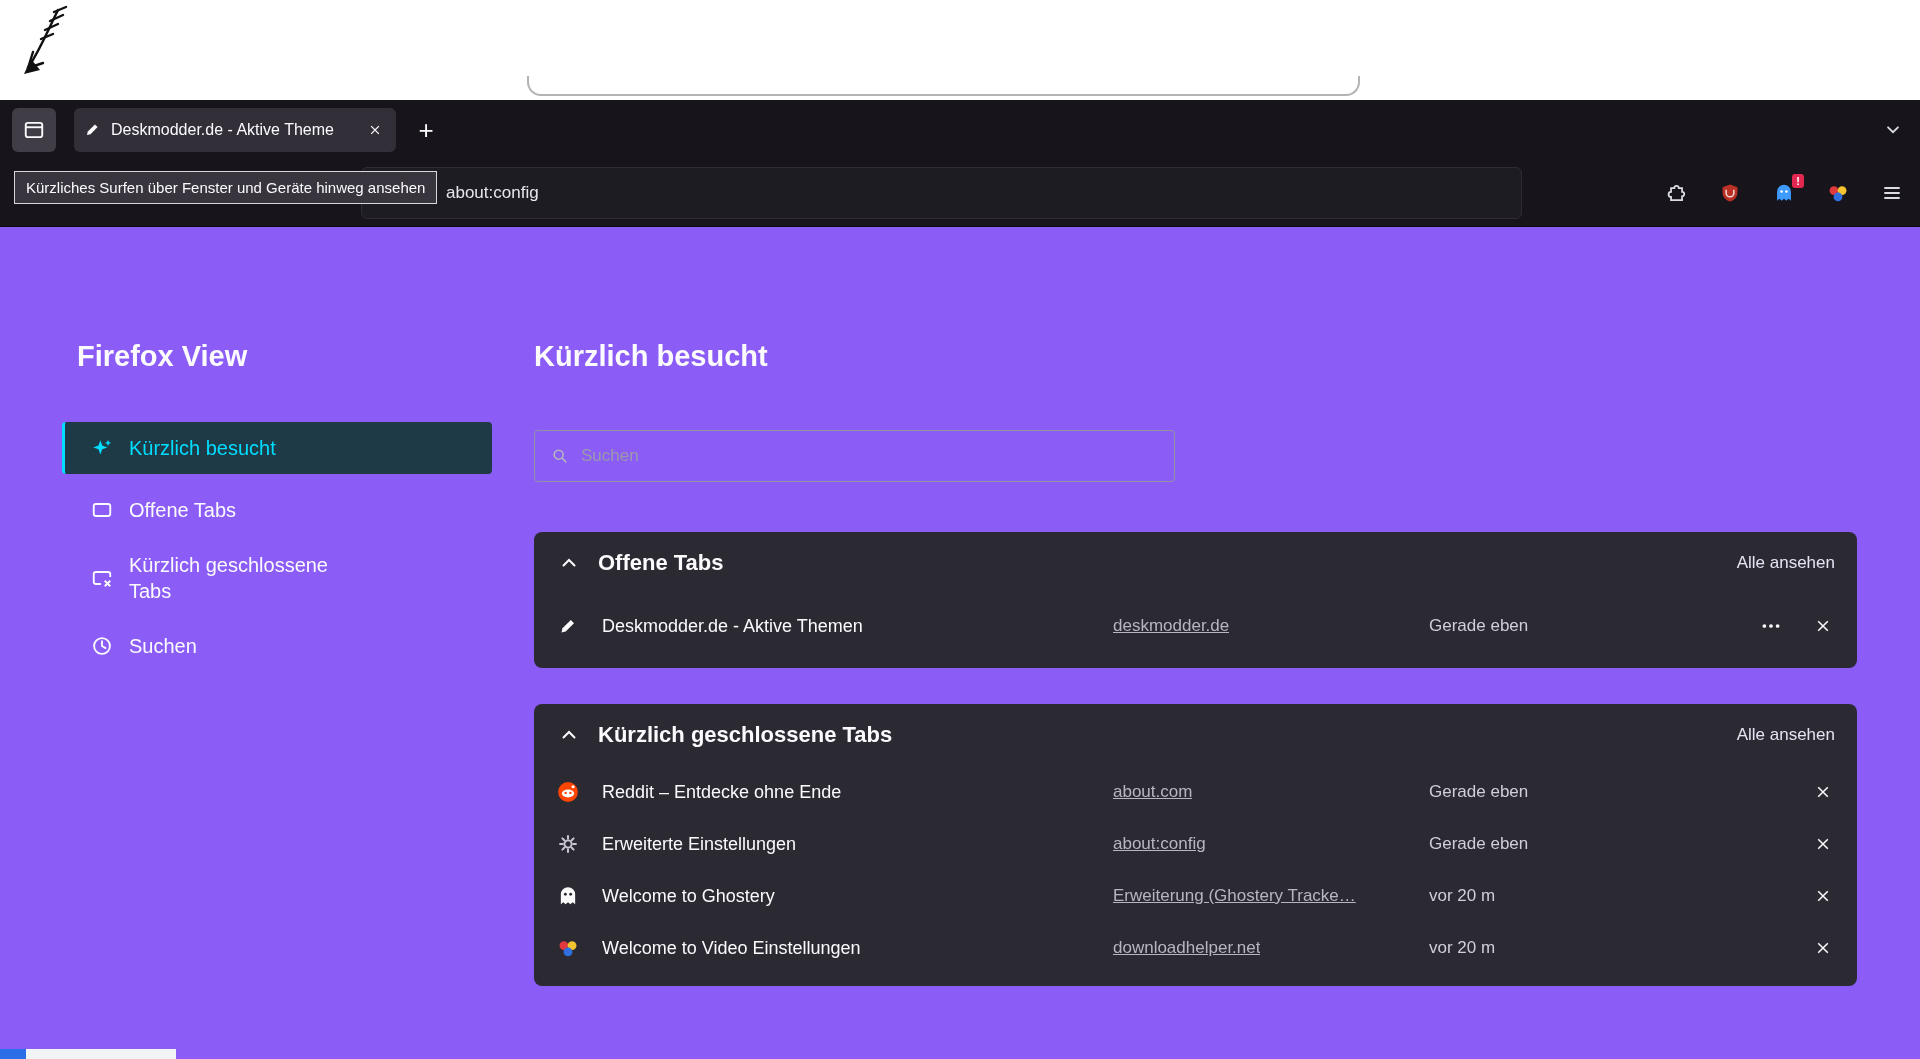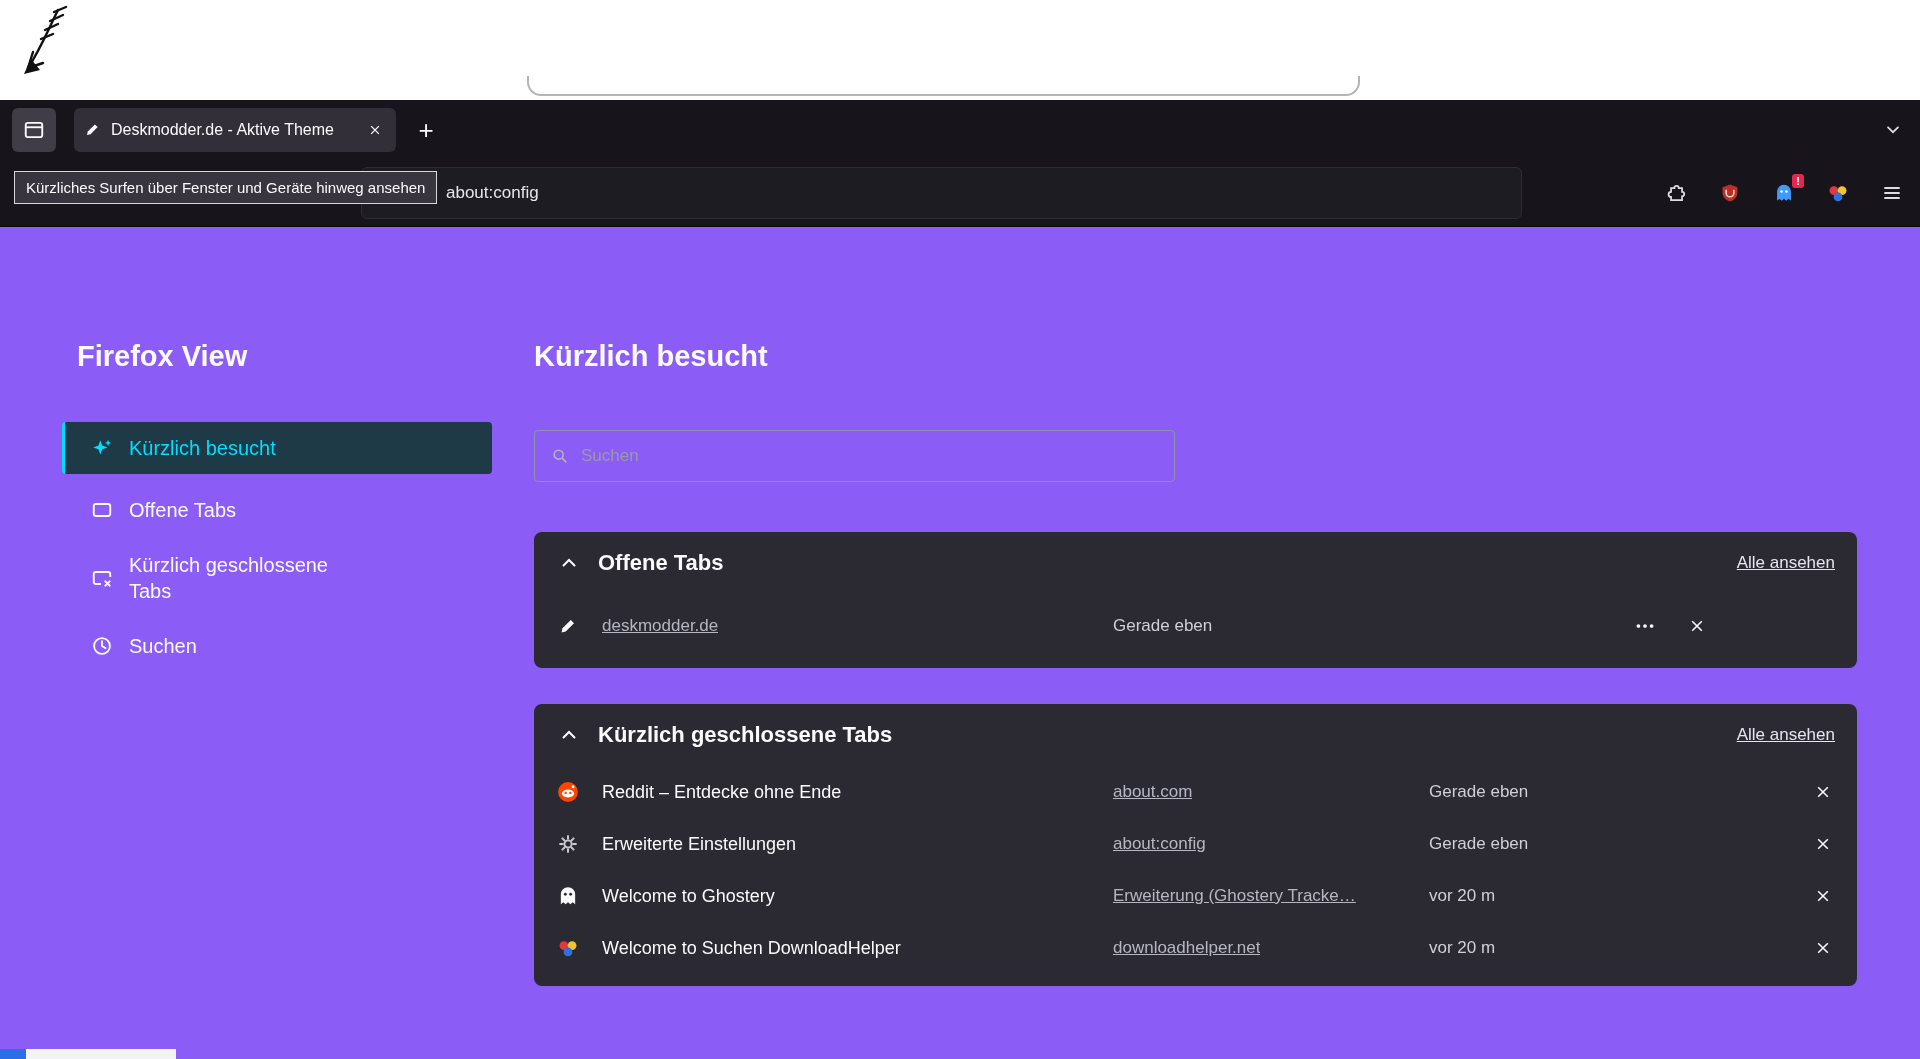--- a/index.html
+++ b/index.html
@@ -63,21 +63,21 @@
   .searchbox input { flex:1; background:transparent; border:none; outline:none; color:#fbfbfe; font-size:17px;
     font-family:"Liberation Sans", sans-serif; }
   .searchbox input::placeholder { color:#9a9aa8; }
 
   .card { background:#2b2a33; border-radius:8px; padding-bottom:12px; }
   .card.open-tabs { margin-top:50px; padding-bottom:10px; }
   .card.closed-tabs { margin-top:36px; }
   .card-header { height:62px; display:flex; align-items:center; padding:0 22px; }
   .collapse-btn { width:26px; height:26px; color:#fbfbfe; }
   .card-title { margin-left:16px; font-size:22px; font-weight:600; color:#fbfbfe; }
-  .view-all { margin-left:auto; font-size:17px; color:#e4e4f2; text-decoration:underline; cursor:pointer; }
+  .view-all { margin-left:auto; font-size:17px; color:#e4e4f2; cursor:pointer; }
 
   .row { display:grid; grid-template-columns:30px minmax(0,1fr) 300px 280px 110px; column-gap:16px;
     align-items:center; padding:0 22px; }
   .open-tabs .row { height:64px; }
   .closed-tabs .row { height:52px; }
   .fav { width:24px; height:24px; display:flex; align-items:center; justify-content:center; color:#fbfbfe; }
   .row-title { font-size:18px; color:#fbfbfe; white-space:nowrap; overflow:hidden; text-overflow:ellipsis; }
   .row-domain { font-size:17px; color:#b6b6c2; text-decoration:underline; white-space:nowrap; overflow:hidden;
     text-overflow:ellipsis; justify-self:start; max-width:100%;text-align:center; }
   .row-time { font-size:17px; color:#cfcfd8; }
@@ -257,20 +257,21 @@
             <span class="card-title">Offene Tabs</span>
             <a class="view-all">Alle ansehen</a>
           </div>
 
           <div class="row">
             <span class="fav">
               <svg width="20" height="20" viewBox="0 0 20 20">
                 <path d="M3.5 16.5 l1-4.2 8.3-8.3 3.2 3.2 -8.3 8.3 z" fill="currentColor"></path>
               </svg>
             </span>
+            <span class="row-title">Deskmodder.de - Aktive Themen</span>
             <a class="row-domain">deskmodder.de</a>
             <span class="row-time">Gerade eben</span>
             <span class="row-actions">
               <span class="row-btn">
                 <svg width="22" height="22" viewBox="0 0 20 20">
                   <circle cx="4" cy="10" r="1.7" fill="currentColor"></circle>
                   <circle cx="10" cy="10" r="1.7" fill="currentColor"></circle>
                   <circle cx="16" cy="10" r="1.7" fill="currentColor"></circle>
                 </svg>
               </span>
@@ -356,21 +357,21 @@
           </div>
 
           <div class="row">
             <span class="fav">
               <svg width="22" height="22" viewBox="0 0 20 20">
                 <circle cx="6.3" cy="7.8" r="4" fill="#e0393e"></circle>
                 <circle cx="13.7" cy="7.8" r="4" fill="#f4c430"></circle>
                 <circle cx="10" cy="13.6" r="4" fill="#2f6fde"></circle>
               </svg>
             </span>
-            <span class="row-title">Welcome to Suchen DownloadHelper</span>
+            <span class="row-title">Welcome to Video Einstellungen</span>
             <a class="row-domain">downloadhelper.net</a>
             <span class="row-time">vor 20 m</span>
             <span class="row-actions">
               <span class="row-btn">
                 <svg width="16" height="16" viewBox="0 0 20 20">
                   <path d="M4 4 L16 16 M16 4 L4 16" stroke="currentColor" stroke-width="1.9"></path>
                 </svg>
               </span>
             </span>
           </div>

